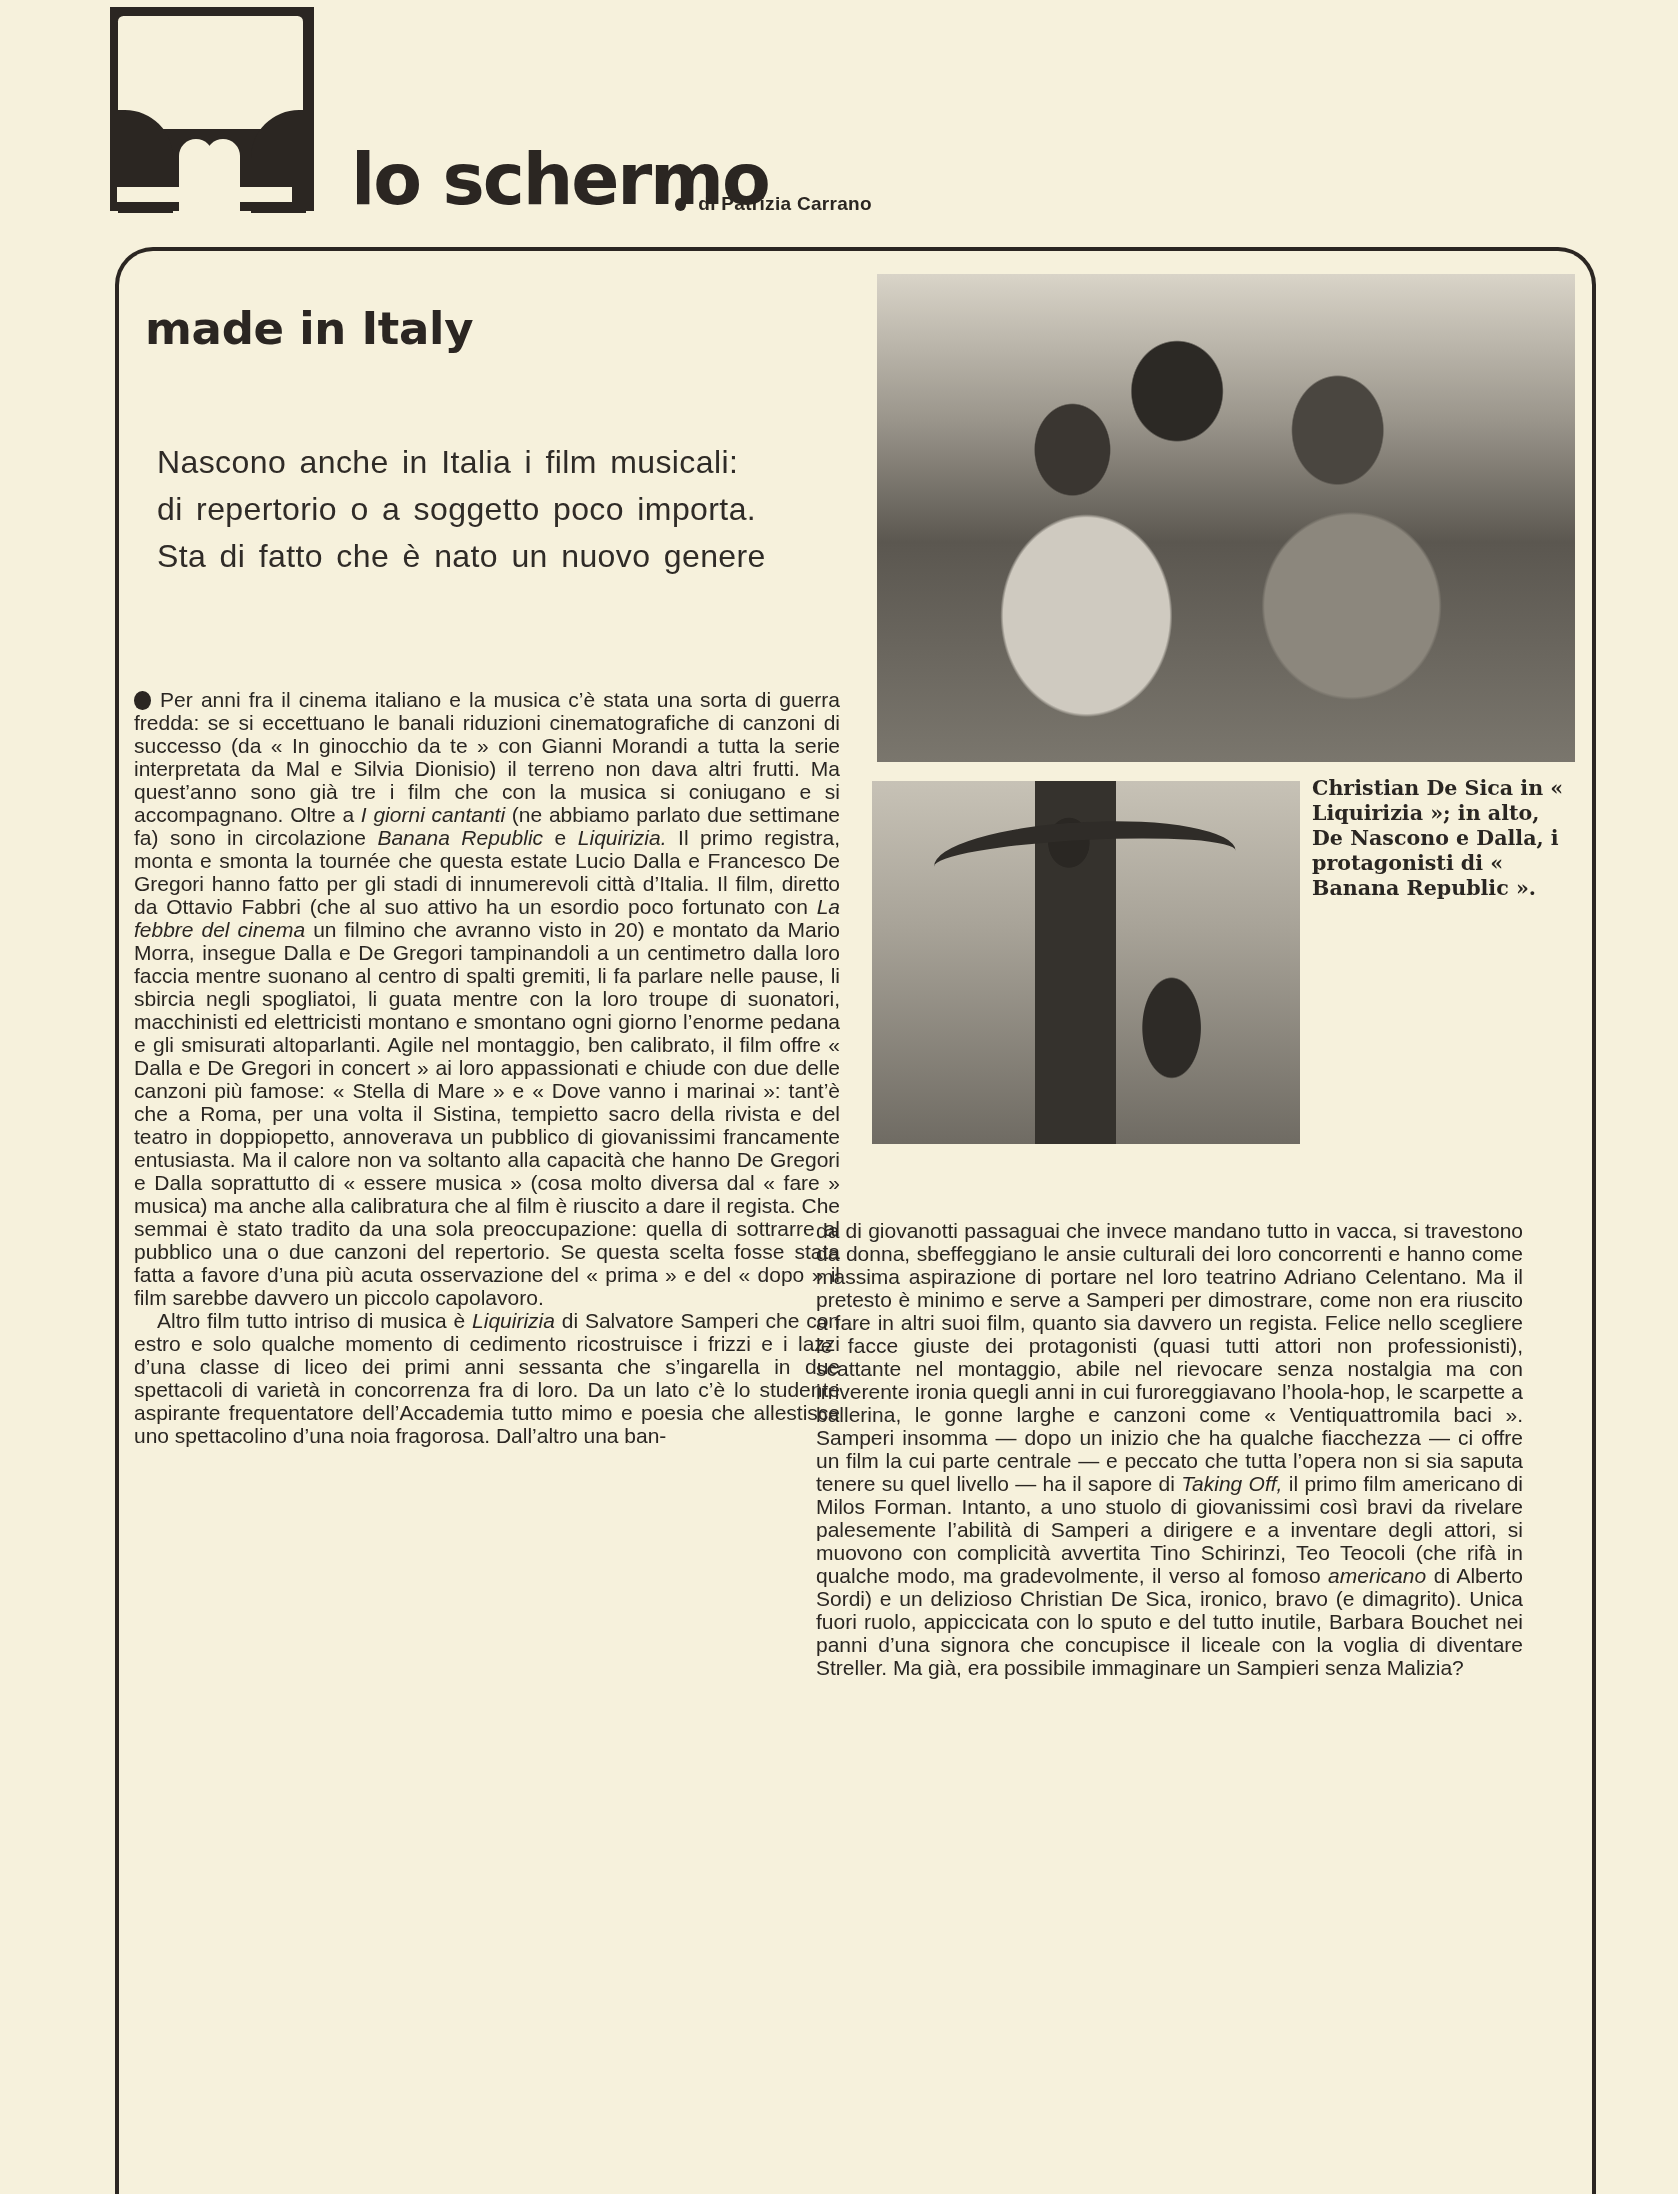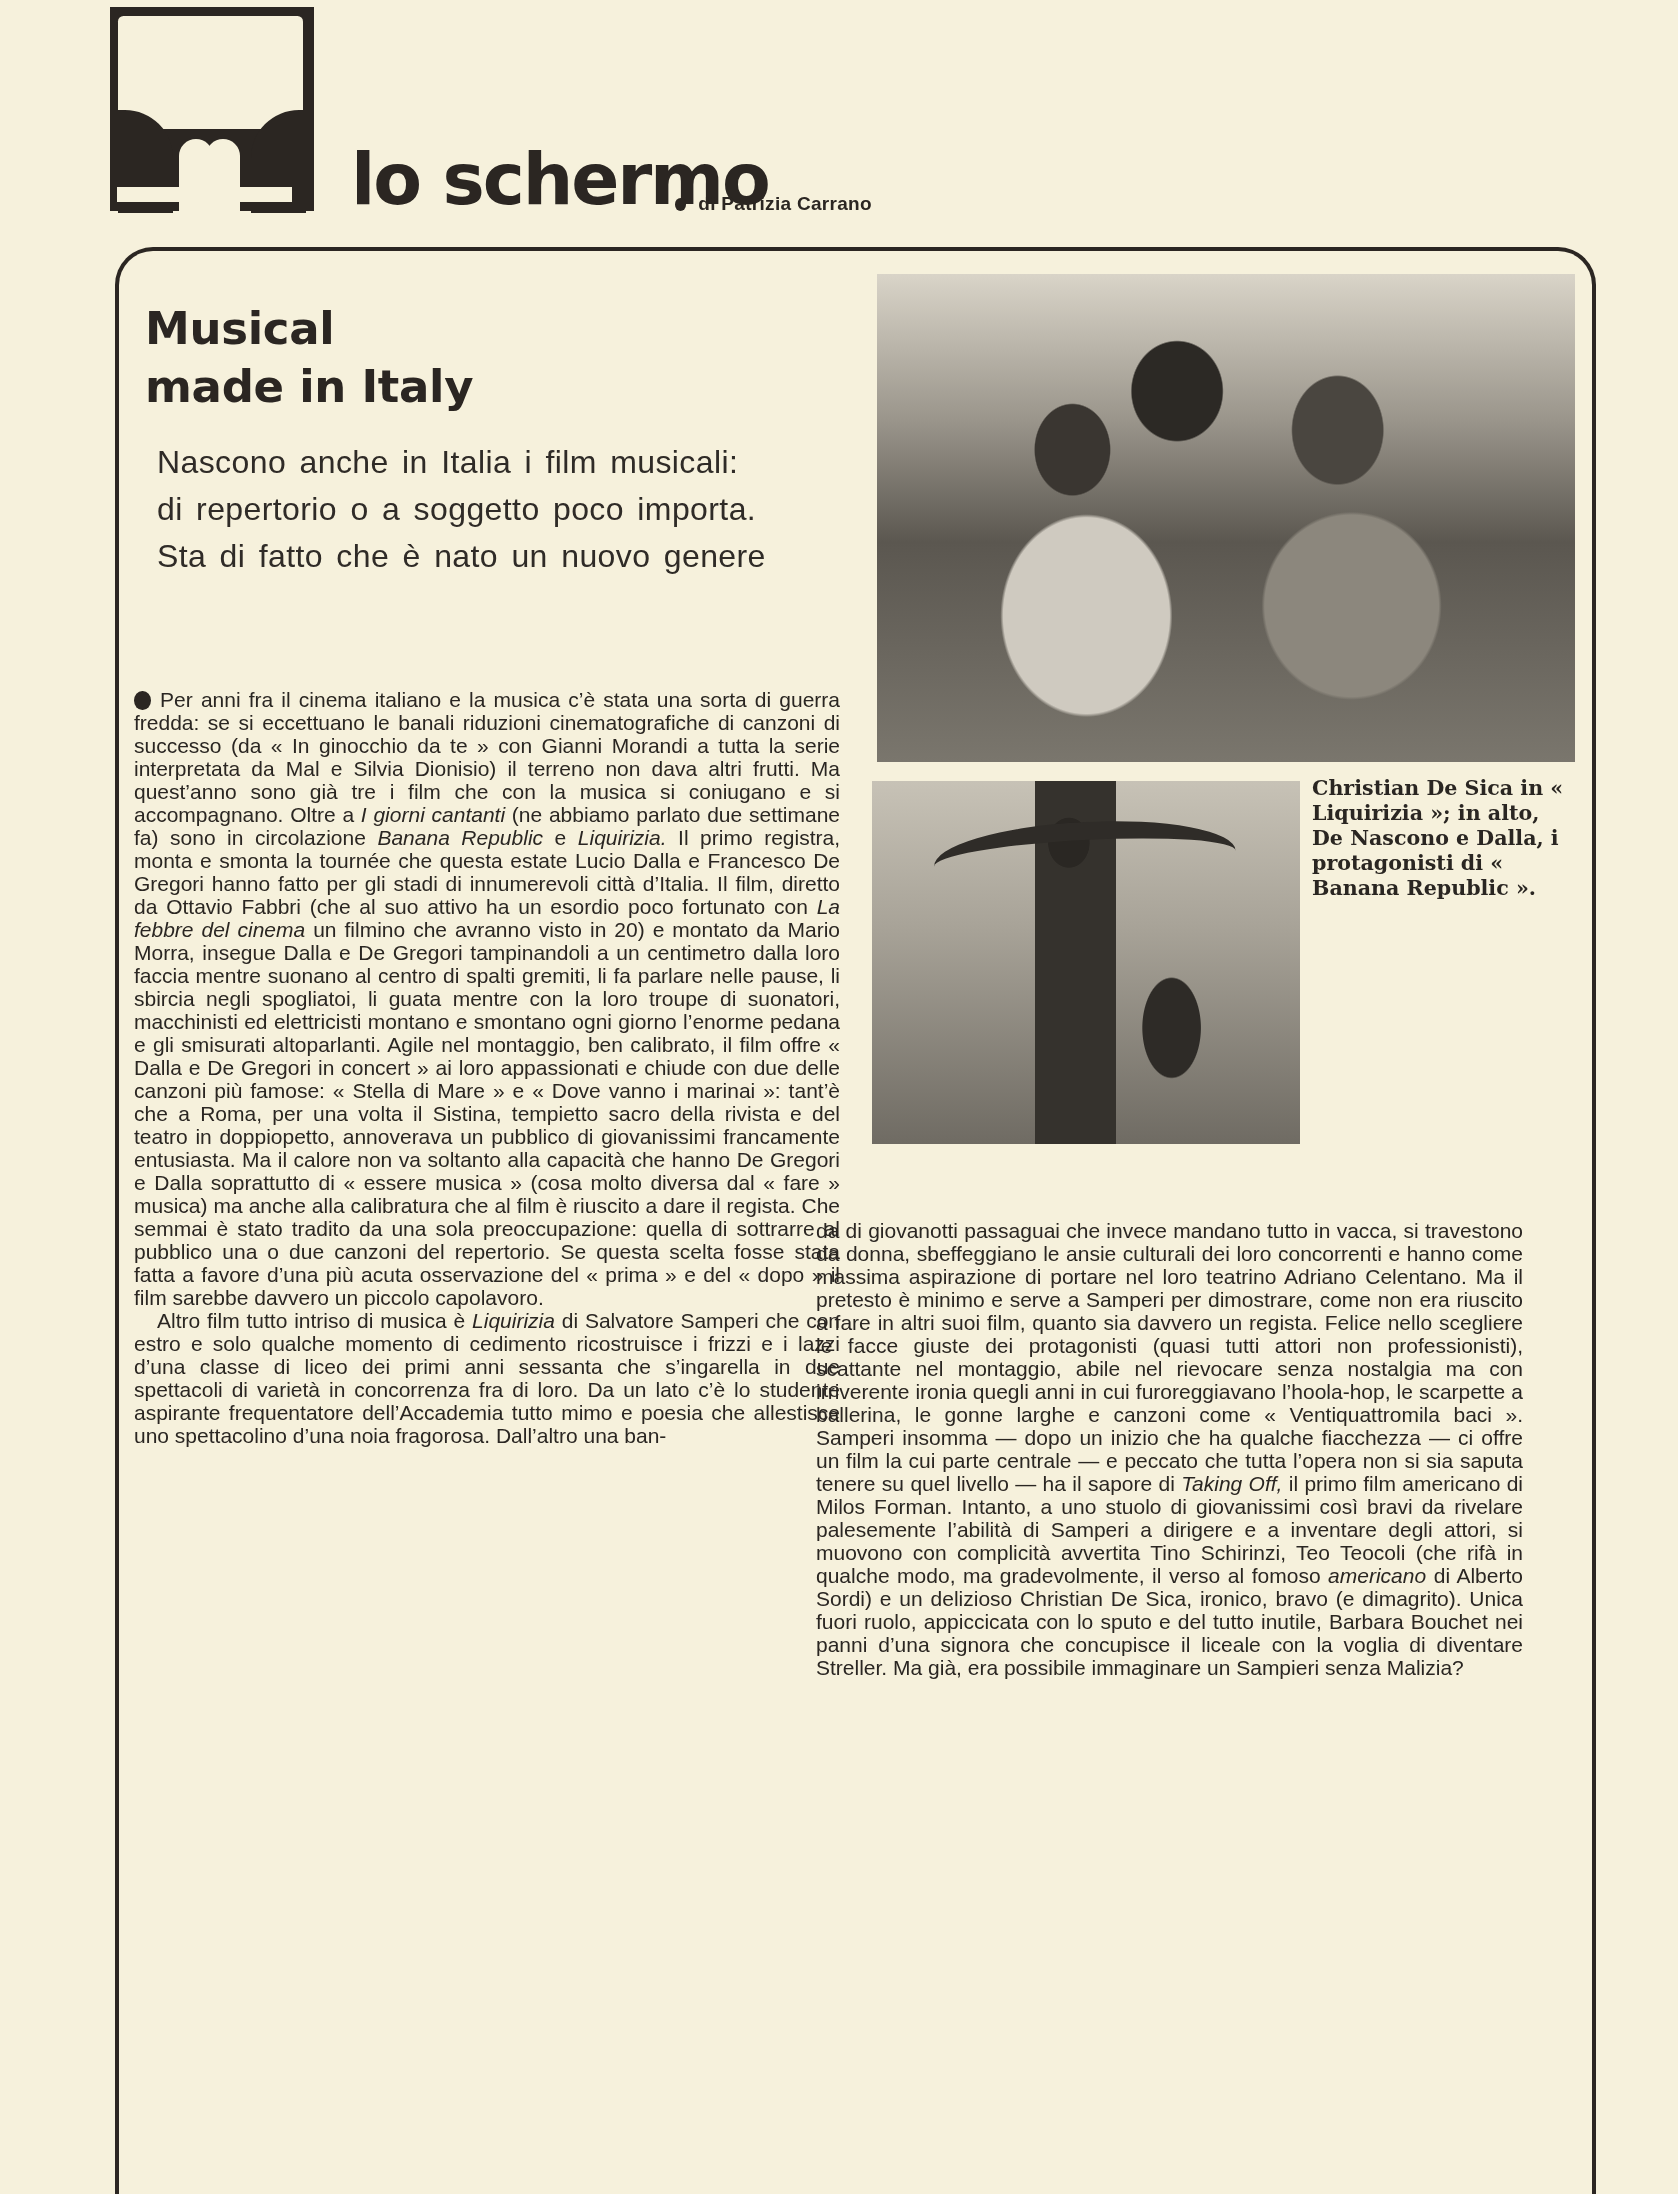--- a/index.html
+++ b/index.html
@@ -126,21 +126,20 @@
   <div class="seat2"></div>
   <div class="bar"></div>
   <div class="bar2"></div>
 </div>
 <div class="abs section-title">lo schermo</div>
 <div class="abs byline"><span class="dot"></span><span>di Patrizia Carrano</span></div>
 
 <div class="abs frame"></div>
 
 <div class="abs headline">
-  <div>Musical</div>
   <div>made in Italy</div>
 </div>
 <div class="abs deck">Nascono anche in Italia i film musicali: di repertorio o a soggetto poco importa. Sta di fatto che è nato un nuovo genere</div>
 
 <div class="abs col col-left" id="col-left">
     <p><span class="bullet"></span><span>Per anni fra il cinema italiano e la musica c’è stata una sorta di guerra fredda: se si eccettuano le banali riduzioni cinematografiche di canzoni di successo (da « In ginocchio da te » con Gianni Morandi a tutta la serie interpretata da Mal e Silvia Dionisio) il terreno non dava altri frutti. Ma quest’anno sono già tre i film che con la musica si coniugano e si accompagnano. Oltre a </span><i>I giorni cantanti</i><span> (ne abbiamo parlato due settimane fa) sono in circolazione </span><i>Banana Republic</i><span> e </span><i>Liquirizia.</i><span> Il primo registra, monta e smonta la tournée che questa estate Lucio Dalla e Francesco De Gregori hanno fatto per gli stadi di innumerevoli città d’Italia. Il film, diretto da Ottavio Fabbri (che al suo attivo ha un esordio poco fortunato con </span><i>La febbre del cinema</i><span> un filmino che avranno visto in 20) e montato da Mario Morra, insegue Dalla e De Gregori tampinandoli a un centimetro dalla loro faccia mentre suonano al centro di spalti gremiti, li fa parlare nelle pause, li sbircia negli spogliatoi, li guata mentre con la loro troupe di suonatori, macchinisti ed elettricisti montano e smontano ogni giorno l’enorme pedana e gli smisurati altoparlanti. Agile nel montaggio, ben calibrato, il film offre « Dalla e De Gregori in concert » ai loro appassionati e chiude con due delle canzoni più famose: « Stella di Mare » e « Dove vanno i marinai »: tant’è che a Roma, per una volta il Sistina, tempietto sacro della rivista e del teatro in doppiopetto, annoverava un pubblico di giovanissimi francamente entusiasta. Ma il calore non va soltanto alla capacità che hanno De Gregori e Dalla soprattutto di « essere musica » (cosa molto diversa dal « fare » musica) ma anche alla calibratura che al film è riuscito a dare il regista. Che semmai è stato tradito da una sola preoccupazione: quella di sottrarre al pubblico una o due canzoni del repertorio. Se questa scelta fosse stata fatta a favore d’una più acuta osservazione del « prima » e del « dopo » il film sarebbe davvero un piccolo capolavoro.</span></p>
     <p class="indent"><span>Altro film tutto intriso di musica è </span><i>Liquirizia</i><span> di Salvatore Samperi che con estro e solo qualche momento di cedimento ricostruisce i frizzi e i lazzi d’una classe di liceo dei primi anni sessanta che s’ingarella in due spettacoli di varietà in concorrenza fra di loro. Da un lato c’è lo studente aspirante frequentatore dell’Accademia tutto mimo e poesia che allestisce uno spettacolino d’una noia fragorosa. Dall’altro una ban-</span></p>
   </div>
 <div class="abs col col-right" id="col-right">
     <p><span>da di giovanotti passaguai che invece mandano tutto in vacca, si travestono da donna, sbeffeggiano le ansie culturali dei loro concorrenti e hanno come massima aspirazione di portare nel loro teatrino Adriano Celentano. Ma il pretesto è minimo e serve a Samperi per dimostrare, come non era riuscito a fare in altri suoi film, quanto sia davvero un regista. Felice nello scegliere le facce giuste dei protagonisti (quasi tutti attori non professionisti), scattante nel montaggio, abile nel rievocare senza nostalgia ma con irriverente ironia quegli anni in cui furoreggiavano l’hoola-hop, le scarpette a ballerina, le gonne larghe e canzoni come « Ventiquattromila baci ». Samperi insomma — dopo un inizio che ha qualche fiacchezza — ci offre un film la cui parte centrale — e peccato che tutta l’opera non si sia saputa tenere su quel livello — ha il sapore di </span><i>Taking Off,</i><span> il primo film americano di Milos Forman. Intanto, a uno stuolo di giovanissimi così bravi da rivelare palesemente l’abilità di Samperi a dirigere e a inventare degli attori, si muovono con complicità avvertita Tino Schirinzi, Teo Teocoli (che rifà in qualche modo, ma gradevolmente, il verso al fomoso </span><i>americano</i><span> di Alberto Sordi) e un delizioso Christian De Sica, ironico, bravo (e dimagrito). Unica fuori ruolo, appiccicata con lo sputo e del tutto inutile, Barbara Bouchet nei panni d’una signora che concupisce il liceale con la voglia di diventare Streller. Ma già, era possibile immaginare un Sampieri senza Malizia?</span></p>

